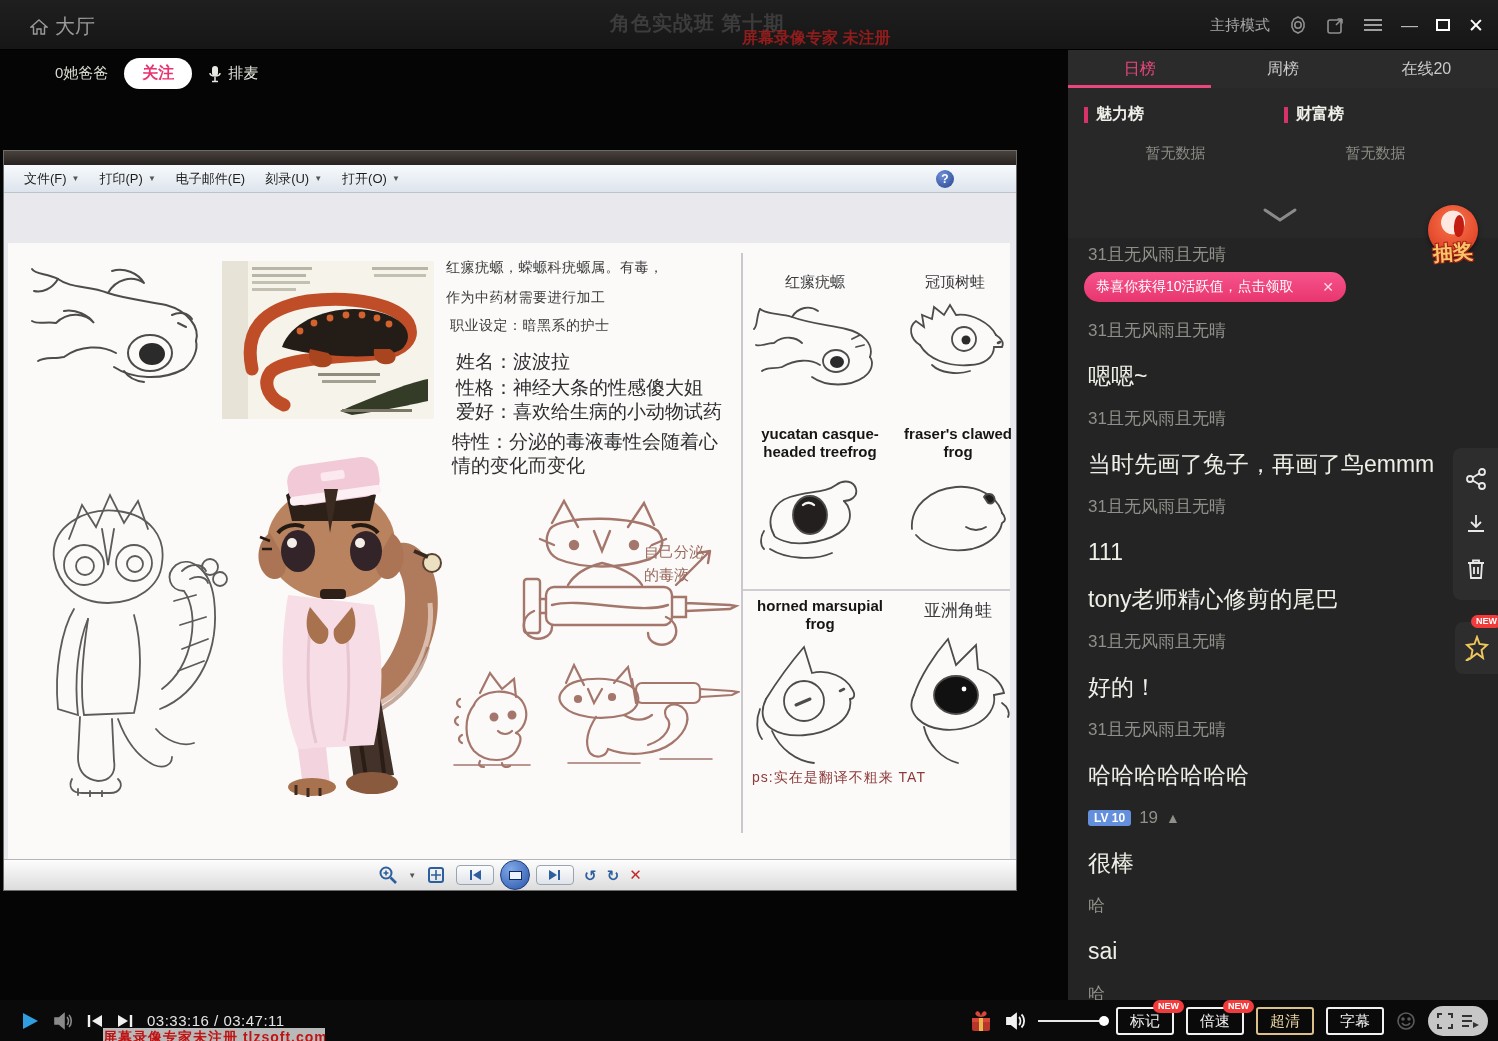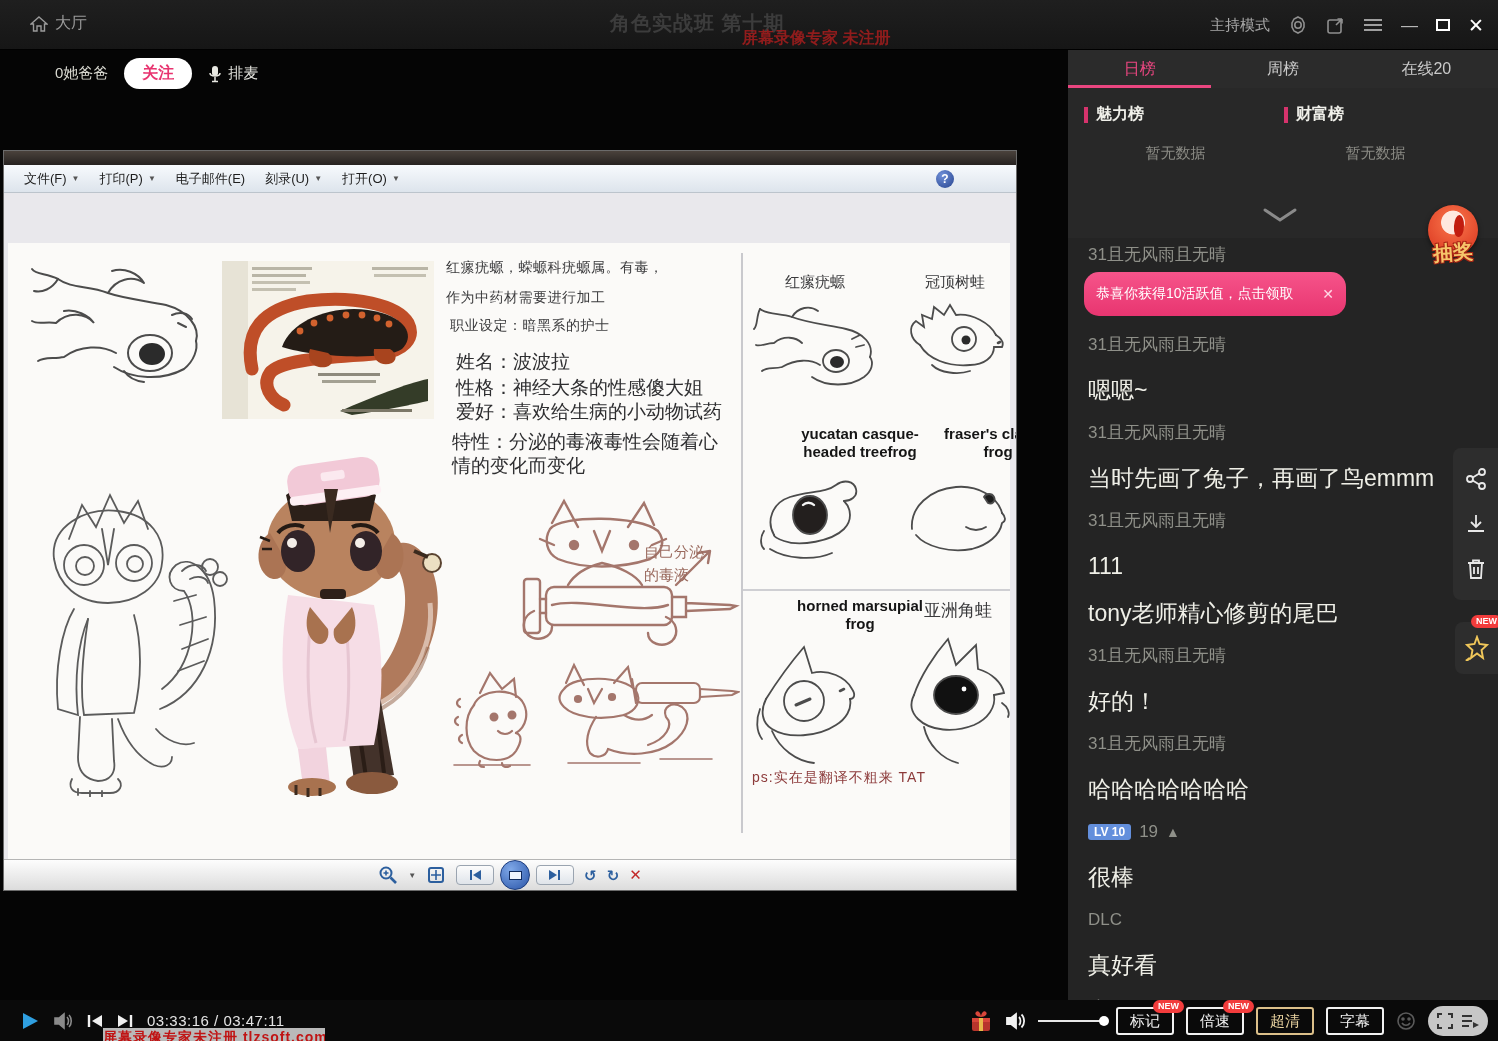--- a/index.html
+++ b/index.html
@@ -2,21 +2,21 @@
 <html><head>
 <meta charset="utf-8">
 <style>
   html,body{margin:0;padding:0;background:#000;}
   *{box-sizing:border-box;font-family:"Liberation Sans","DejaVu Sans",sans-serif;}
   .screen{position:relative;width:1498px;height:1041px;background:#000;overflow:hidden;}
 
   
   .topbar{position:absolute;left:0;top:0;width:1498px;height:50px;
     background:linear-gradient(#1f1f1f,#161616);border-bottom:1px solid #000;}
-  .home-group{position:absolute;left:30px;top:13px;display:flex;align-items:center;gap:7px;color:#9a9a9a;font-size:16px;cursor:default;}
+  .home-group{position:absolute;left:30px;top:13px;display:flex;align-items:center;gap:7px;color:#9a9a9a;font-size:20px;cursor:default;}
   .ghost-title{position:absolute;left:610px;top:10px;color:#3c3c3c;font-size:20px;font-weight:bold;letter-spacing:1px;}
   .video-title{position:absolute;left:615px;top:17px;color:#f2f2f2;font-size:18px;font-weight:bold;text-shadow:0 1px 2px #000;}
   .watermark-top{position:absolute;left:742px;top:28px;color:#a61d1d;font-size:16px;font-weight:bold;opacity:.85;}
   .top-right{position:absolute;right:14px;top:0;height:50px;display:flex;align-items:center;gap:18px;color:#9f9f9f;}
   .host-mode{font-size:15px;color:#a8a8a8;}
   .winbtn{font-size:17px;color:#bdbdbd;cursor:default;line-height:1;}
   .maxbox{width:14px;height:12px;border:2px solid #fff;background:transparent;}
 
   
   .video-area{position:absolute;left:0;top:50px;width:1236px;height:950px;background:#050505;}
@@ -48,21 +48,21 @@
   .tb-orb .slide{width:13px;height:9px;background:#eef4ff;border:1px solid #0f2a5e;}
   .tb-glyph{font-size:15px;color:#2c5f9e;font-weight:bold;line-height:1;}
   .tb-x{font-size:15px;color:#c22727;font-weight:bold;}
 
   
   .art-abs{position:absolute;}
   .art-text{position:absolute;color:#3b3b3d;white-space:nowrap;}
   .art-sm{font-size:14px;letter-spacing:.5px;}
   .art-lg{font-size:19px;color:#2e2e30;}
   .art-cn-label{position:absolute;font-size:15px;color:#3a3a3c;text-align:center;}
-  .art-en-label{position:absolute;font-weight:bold;color:#151515;font-size:15px;line-height:1.2;text-align:center;margin-left:40px;}
+  .art-en-label{position:absolute;font-weight:bold;color:#151515;font-size:15px;line-height:1.2;text-align:center;}
   .sepia-note{position:absolute;color:#9a6a5e;font-size:15px;line-height:1.5;}
   .ps-note{position:absolute;color:#8c3a3a;font-size:14px;letter-spacing:1px;}
   .divider-v{position:absolute;background:#c9c9cd;width:2px;}
   .divider-h{position:absolute;background:#cfcfd3;height:2px;}
 
   
   .chat{position:absolute;left:1068px;top:50px;width:430px;height:950px;background:#242424;}
   .chat-tabs{position:absolute;left:0;top:0;width:100%;height:38px;background:#2b2b2b;display:flex;}
   .chat-tab{flex:1;display:flex;align-items:center;justify-content:center;font-size:16px;color:#c9c9c9;position:relative;}
   .chat-tab.active{color:#ea4680;}
@@ -71,21 +71,21 @@
   .rank-title{position:absolute;top:16px;display:flex;align-items:center;gap:8px;color:#f0f0ea;font-size:16px;font-weight:bold;}
   .rank-bar{width:4px;height:16px;background:#d6336c;}
   .rank-empty{position:absolute;top:56px;color:#8a8a84;font-size:15px;width:215px;text-align:center;}
   .chevron{position:absolute;left:195px;top:120px;}
   .chat-msgs{position:absolute;left:0;top:188px;width:430px;height:762px;overflow:hidden;padding:6px 0 0 0;}
   .msg{padding:0 20px;margin-bottom:19px;}
   .msg-user{color:#8f9089;font-size:17px;line-height:22px;display:flex;align-items:center;gap:8px;}
   .msg-text{color:#efefe7;font-size:23px;line-height:25px;margin-top:22px;}
   .lv-badge{background:#638fdc;color:#fff;font-size:12px;font-weight:bold;border-radius:3px;padding:2px 6px;line-height:1;}
   .rank-arrow{color:#8f9089;font-size:14px;}
-  .notif{margin:5px 16px 18px 16px;width:262px;height:44px;border-radius:15px;
+  .notif{margin:5px 16px 18px 16px;width:262px;height:30px;border-radius:15px;
     background:linear-gradient(#f6548a,#e83570);color:#fff;font-size:14px;
     display:flex;align-items:center;padding:0 12px;gap:12px;}
   .notif-close{font-size:14px;color:#ffd9e6;margin-left:auto;}
 
   
   .lottery{position:absolute;left:1422px;top:205px;width:62px;height:62px;}
   .lottery-circle{position:absolute;left:6px;top:0;width:50px;height:50px;border-radius:50%;
     background:radial-gradient(circle at 50% 35%,#ffe8e0 28%,#f0623e 30%,#d8321c);box-shadow:0 2px 5px rgba(0,0,0,.5);}
   .lottery-flame{position:absolute;left:26px;top:10px;width:10px;height:22px;background:#c21d10;border-radius:50% 50% 45% 45%;transform:rotate(3deg);}
   .lottery-label{position:absolute;left:0px;top:34px;width:62px;text-align:center;font-size:20px;font-weight:bold;
@@ -556,26 +556,20 @@
       <div class="msg">
         <div class="msg-user">
           <span class="lv-badge">LV 10</span>
           <span>19</span>
           <span class="rank-arrow">▲</span>
         </div>
         <div class="msg-text">很棒</div>
       </div>
       <div class="msg">
         <div class="msg-user">
-            <span>DLC</span>
-          </div>
-        <div class="msg-text">真好看</div>
-      </div>
-      <div class="msg">
-        <div class="msg-user">
             <span>哈</span>
           </div>
         <div class="msg-text">sai</div>
       </div>
       <div class="msg">
         <div class="msg-user">
             <span>哈</span>
           </div>
         <div class="msg-text">我打字很慢。。</div>
       </div>

